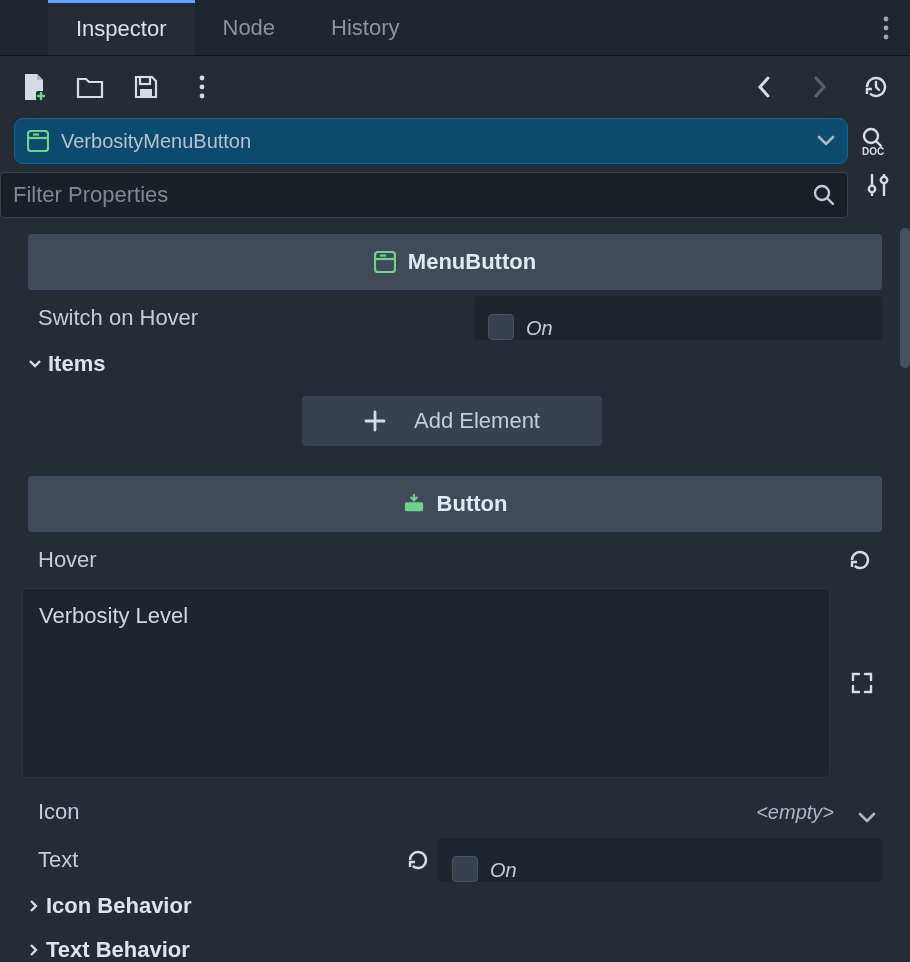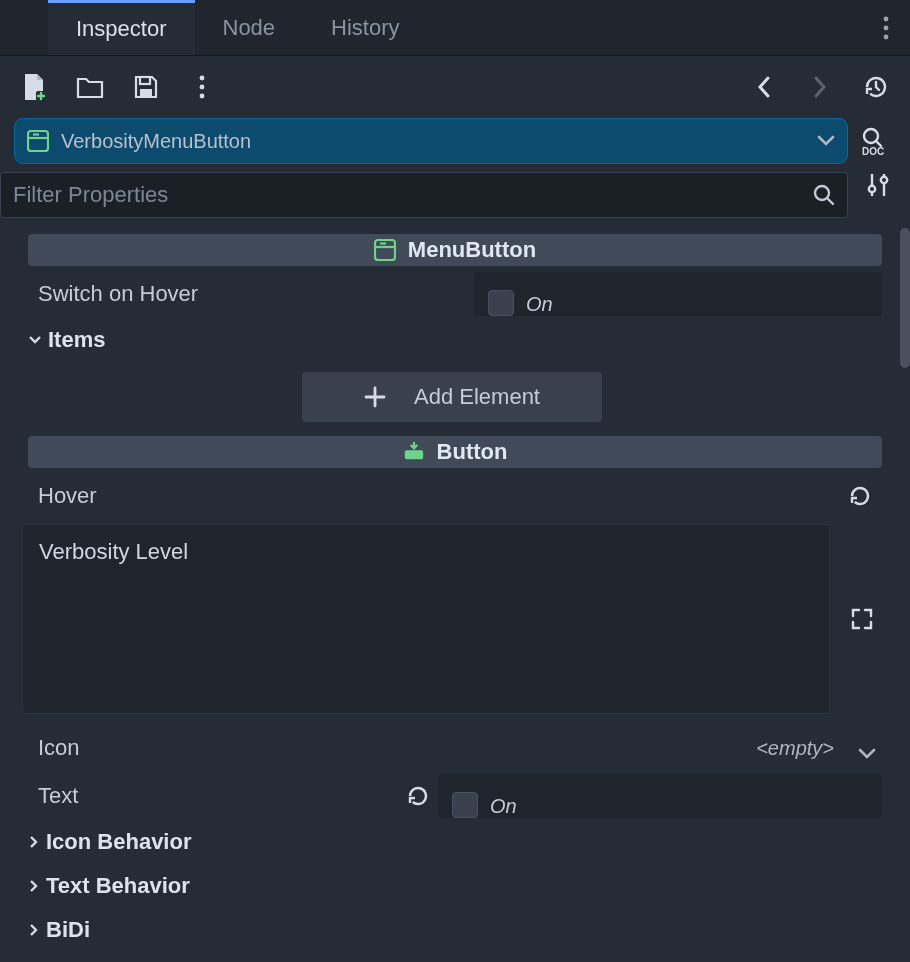--- a/index.html
+++ b/index.html
@@ -122,21 +122,21 @@
   .scrolltrack {
     position:absolute; right:0; top:0; bottom:0; width:10px;
   }
   .scrollthumb {
     position:absolute; right:0; top:0; width:10px; height:140px;
     background:#4a515e; border-radius:5px;
   }
   .classheader {
     background: #414a58;
     border-radius: 4px;
-    height: 32px;
+    height: 56px;
     display:flex;align-items:center;justify-content:center;
     gap:12px;
     margin: 6px 18px 4px 6px;
     color:#e2e8f2;font-weight:600;font-size:22px;
   }
   .classheader .node-svg { width:22px;height:22px; }
   .proprow {
     display:flex;align-items:center;
     min-height:48px;
     padding: 2px 18px 2px 10px;
@@ -149,21 +149,21 @@
   .onlabel { color:#c4ccd8; }
   .foldrow {
     display:flex;align-items:center;gap:6px;
     height:44px;padding-left:6px;
     font-weight:700;color:#dde3ec;font-size:22px;cursor:pointer;
   }
   .foldrow .caret { display:inline-flex; }
   .addbtn {
     display:flex;align-items:center;justify-content:center;gap:28px;
     background:#3a414e;border-radius:4px;height:50px;
-    margin: 6px auto 2px auto; width: 300px;
+    margin: 6px auto 18px auto; width: 300px;
     color:#c4ccd8;font-size:22px;cursor:pointer;
   }
   .textarea-wrap {
     display:flex;align-items:stretch;gap:12px;
     margin: 4px 18px 10px 0;
   }
   textarea.textprop {
     flex:1;
     background:#20252d;border:1px solid #2e343e;border-radius:4px;
     color:#cfd6e1;font-size:22px;padding:14px 16px;

